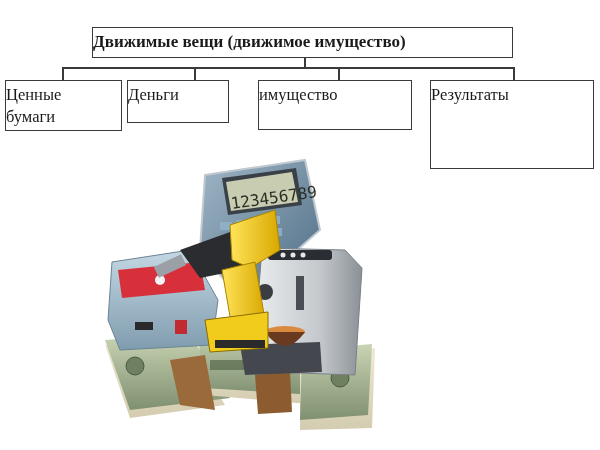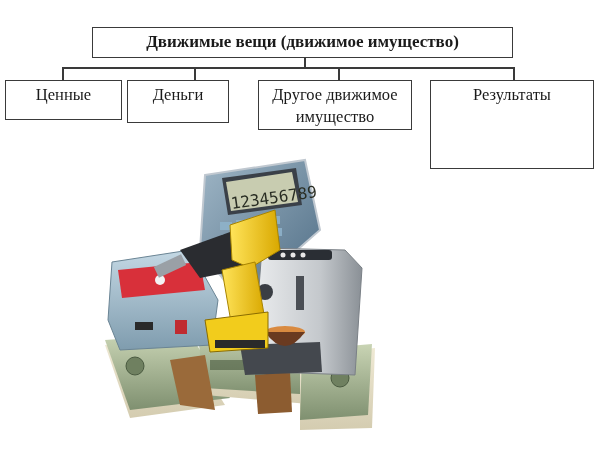--- a/index.html
+++ b/index.html
@@ -1,22 +1,22 @@
 <!DOCTYPE html>
 <html><head>
 <meta charset="utf-8">
 <style>
   html, body { margin:0; padding:0; }
   body { width:600px; height:450px; background:#ffffff; position:relative; overflow:hidden;
          font-family:"Liberation Serif","DejaVu Serif",serif; color:#1a1a1a; }
   .box { position:absolute; border:1.5px solid #3a3a3a; background:#fff; box-sizing:border-box;
-         text-align:center; font-size:16.5px; line-height:22px; }
+         text-align:left; font-size:16.5px; line-height:22px; }
   .title-box { left:92px; top:27px; width:421px; height:31px; font-weight:bold; font-size:17px; line-height:28px; }
   .line { position:absolute; background:#3a3a3a; }
-  #b0 { left:5px;   top:80px; width:117px; height:40px; padding-top:3px; }
+  #b0 { left:5px;   top:80px; width:117px; height:51px; padding-top:3px; }
   #b1 { left:127px; top:80px; width:102px; height:43px; padding-top:3px; }
   #b2 { left:258px; top:80px; width:154px; height:50px; padding-top:3px; }
   #b3 { left:430px; top:80px; width:164px; height:89px; padding-top:3px; }
   .illus { position:absolute; left:0; top:0; width:600px; height:450px; }
 </style>
 </head>
 <body>
 
 <div class="line" style="left:304px;top:57px;width:1.5px;height:11px;"></div>
 <div class="line" style="left:62px;top:67px;width:452px;height:1.5px;"></div>
@@ -24,26 +24,26 @@
 <div class="line" style="left:194px;top:67px;width:1.5px;height:13px;"></div>
 <div class="line" style="left:338px;top:67px;width:1.5px;height:13px;"></div>
 <div class="line" style="left:513px;top:67px;width:1.5px;height:13px;"></div>
 
 <div class="box title-box">
   <span>Движимые вещи (движимое имущество)</span>
 </div>
 
 <div class="box" id="b0">
   <div>Ценные</div>
+  <div>бумаги</div>
 </div>
 <div class="box" id="b1">
   <div>Деньги</div>
 </div>
 <div class="box" id="b2">
-  <div>Другое движимое</div>
   <div>имущество</div>
 </div>
 <div class="box" id="b3">
   <div>Результаты</div>
 </div>
 
 <svg class="illus" viewBox="0 0 600 450" xmlns="http://www.w3.org/2000/svg">
   <defs>
     <linearGradient id="gMoney" x1="0" y1="0" x2="0" y2="1">
       <stop offset="0" stop-color="#c9d4b4"></stop>

